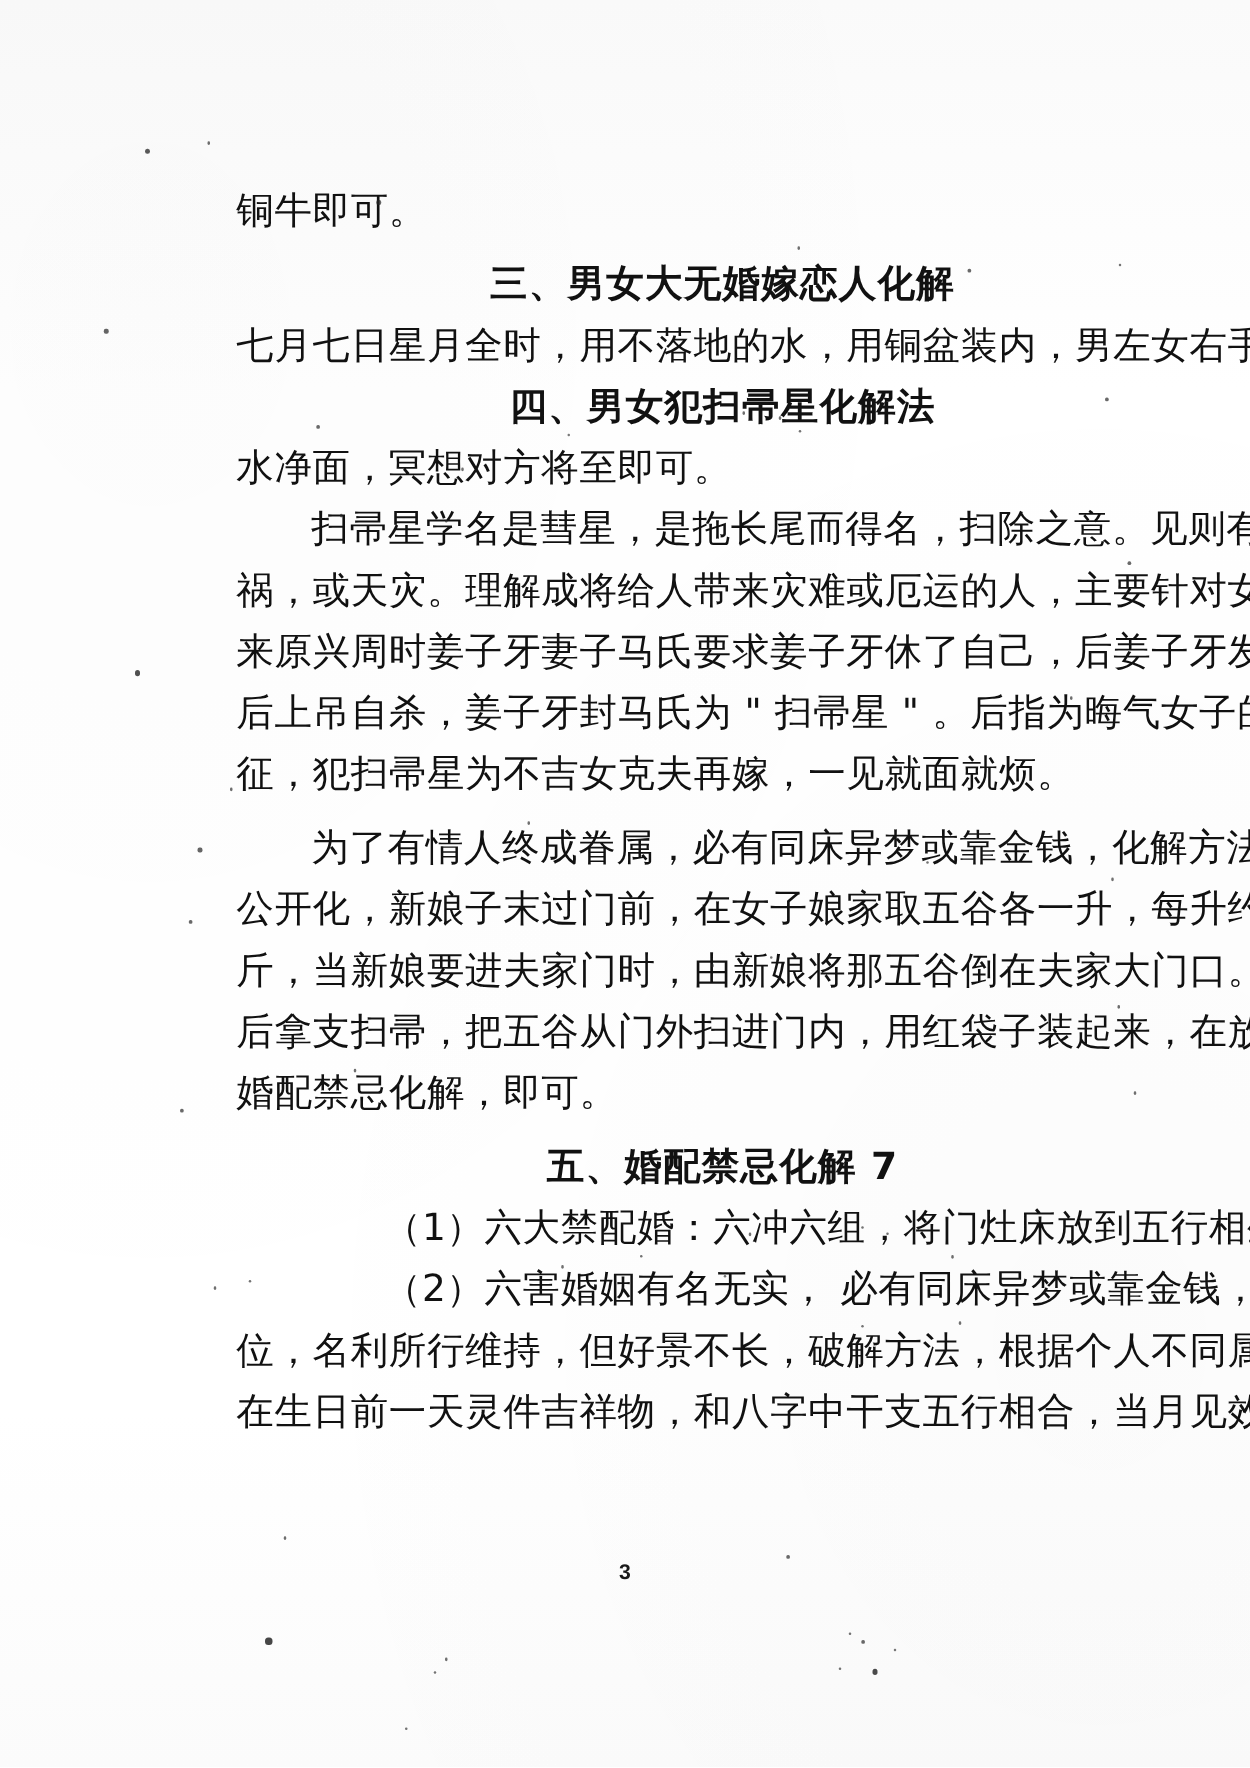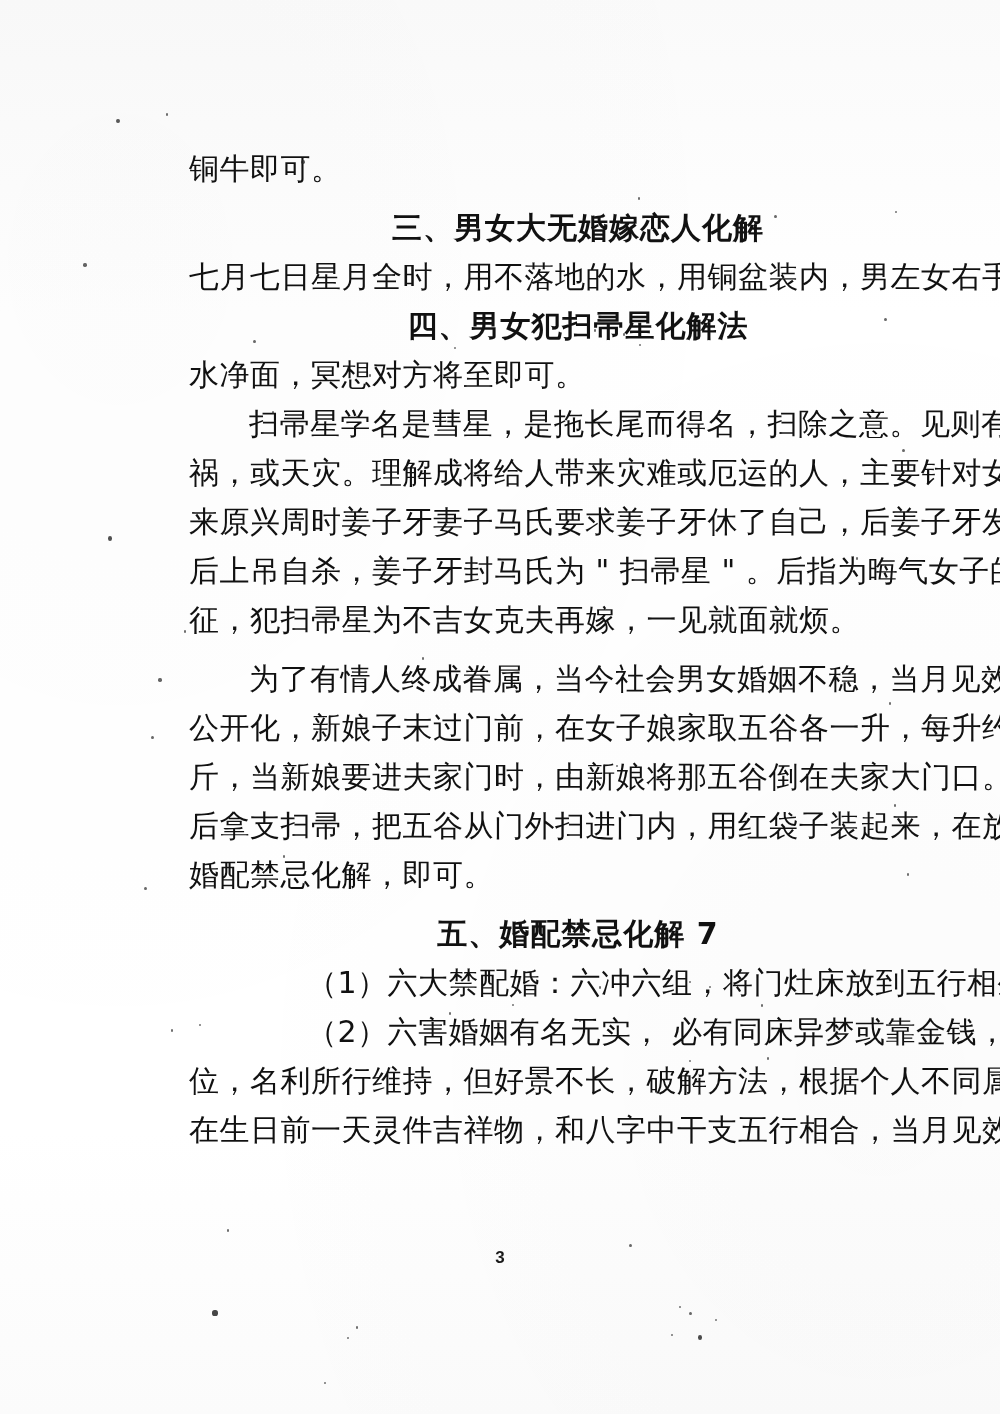--- a/index.html
+++ b/index.html
@@ -100,21 +100,21 @@
     <div class="line">水净面，冥想对方将至即可。</div>
 
     <div class="line indent-1">扫帚星学名是彗星，是拖长尾而得名，扫除之意。见则有战</div>
     <div class="line">祸，或天灾。理解成将给人带来灾难或厄运的人，主要针对女性，</div>
     <div class="line">来原兴周时姜子牙妻子马氏要求姜子牙休了自己，后姜子牙发达</div>
     <div class="line">后上吊自杀，姜子牙封马氏为 " 扫帚星 " 。后指为晦气女子的象</div>
     <div class="line">征，犯扫帚星为不吉女克夫再嫁，一见就面就烦。</div>
 
     <div class="gap"></div>
 
-    <div class="line indent-1">为了有情人终成眷属，当今社会男女婚姻不稳，当月见效</div>
+    <div class="line indent-1">为了有情人终成眷属，必有同床异梦或靠金钱，化解方法</div>
     <div class="line">公开化，新娘子末过门前，在女子娘家取五谷各一升，每升约四</div>
     <div class="line">斤，当新娘要进夫家门时，由新娘将那五谷倒在夫家大门口。然</div>
     <div class="line">后拿支扫帚，把五谷从门外扫进门内，用红袋子装起来，在放在</div>
     <div class="line">婚配禁忌化解，即可。</div>
 
     <div class="gap"></div>
 
     <div class="line heading indent-2">五、婚配禁忌化解 7</div>
 
     <div class="line indent-3">（1）六大禁配婚：六冲六组，将门灶床放到五行相生的</div>

